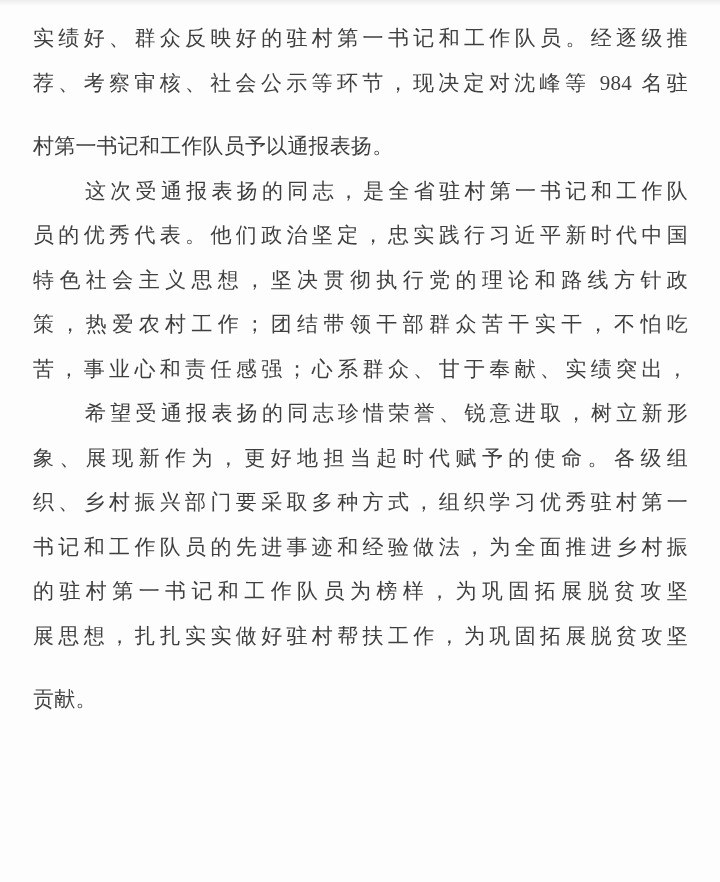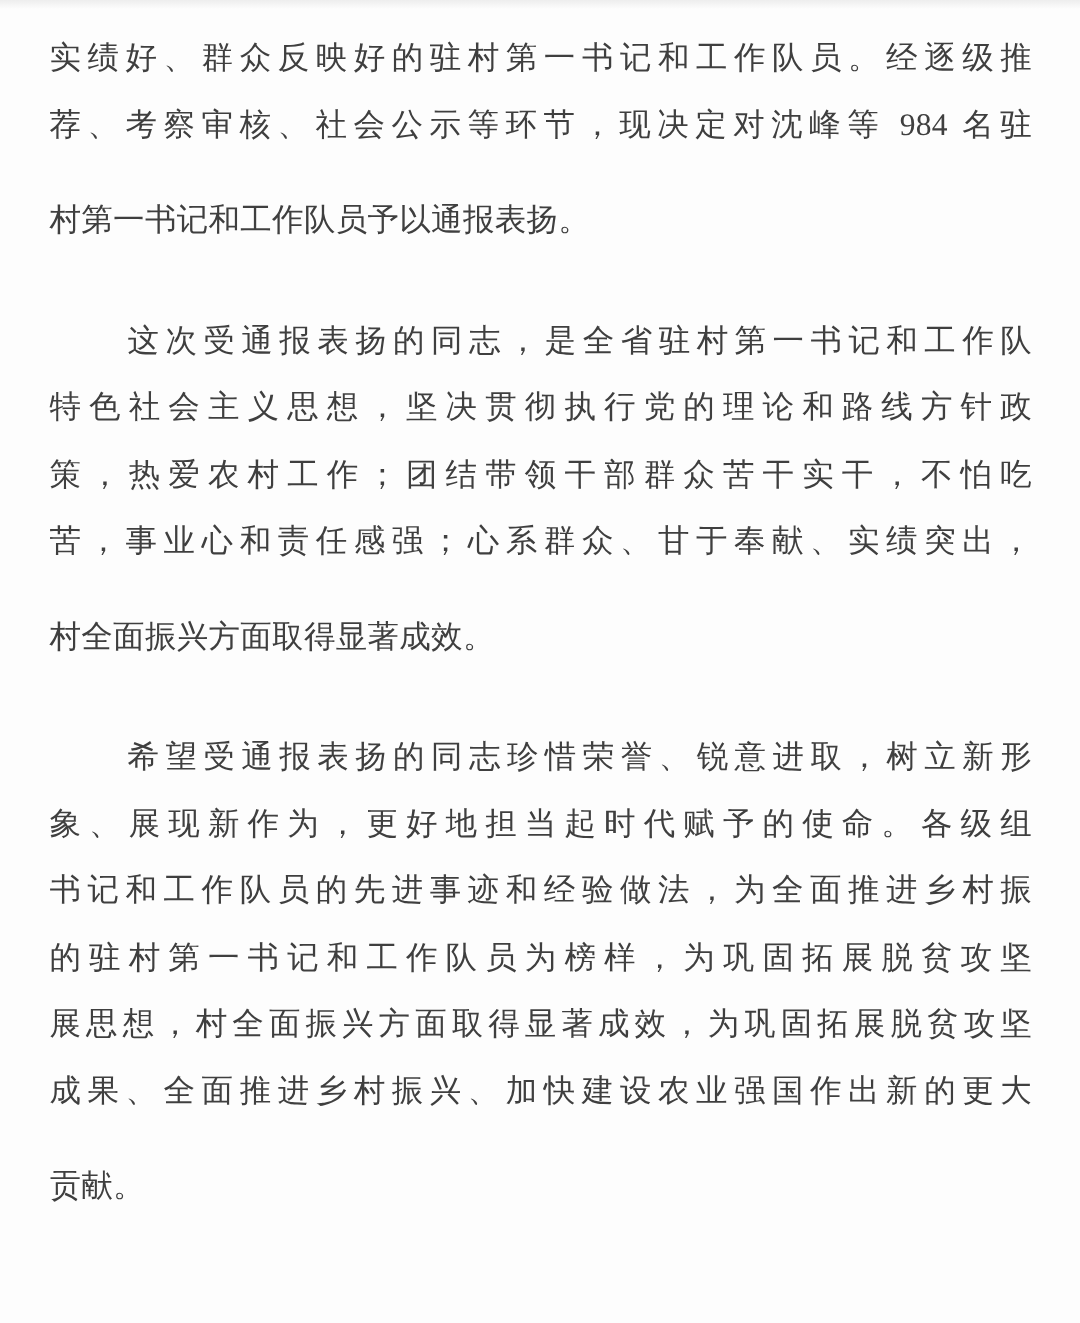--- a/index.html
+++ b/index.html
@@ -37,41 +37,40 @@
   }
   .line {
     text-align: justify;
     text-align-last: justify;
     text-justify: inter-character;
     height: 44.5px;
     overflow: visible;
   }
   .line.indent {
     padding-left: 52px;
-    margin-top: 36px;
   }
   .line.para-end {
     text-align-last: left;
     margin-top: 19px;
   }
 </style>
 </head>
 <body>
 
 <div class="page" style="background: rgb(253, 253, 253);">
   <div class="doc" style="color: rgb(63, 63, 63);">
       <div class="line">实绩好、群众反映好的驻村第一书记和工作队员。经逐级推</div>
       <div class="line">荐、考察审核、社会公示等环节，现决定对沈峰等 984 名驻</div>
       <div class="line para-end">村第一书记和工作队员予以通报表扬。</div>
       <div class="line indent">这次受通报表扬的同志，是全省驻村第一书记和工作队</div>
+      <div class="line">员的优秀代表。他们政治坚定，忠实践行习近平新时代中国</div>
       <div class="line">特色社会主义思想，坚决贯彻执行党的理论和路线方针政</div>
       <div class="line">策，热爱农村工作；团结带领干部群众苦干实干，不怕吃</div>
       <div class="line">苦，事业心和责任感强；心系群众、甘于奉献、实绩突出，</div>
-      <div class="line para-end">村全面振兴方面取得显著成效。</div>
       <div class="line indent">希望受通报表扬的同志珍惜荣誉、锐意进取，树立新形</div>
       <div class="line">象、展现新作为，更好地担当起时代赋予的使命。各级组</div>
+      <div class="line">织、乡村振兴部门要采取多种方式，组织学习优秀驻村第一</div>
       <div class="line">书记和工作队员的先进事迹和经验做法，为全面推进乡村振</div>
       <div class="line">的驻村第一书记和工作队员为榜样，为巩固拓展脱贫攻坚</div>
-      <div class="line">展思想，村全面振兴方面取得显著成效，为巩固拓展脱贫攻坚</div>
-      <div class="line">成果、全面推进乡村振兴、加快建设农业强国作出新的更大</div>
+      <div class="line">展思想，扎扎实实做好驻村帮扶工作，为巩固拓展脱贫攻坚</div>
       <div class="line para-end">贡献。</div>
     </div>
 </div>
 
 </body></html>

